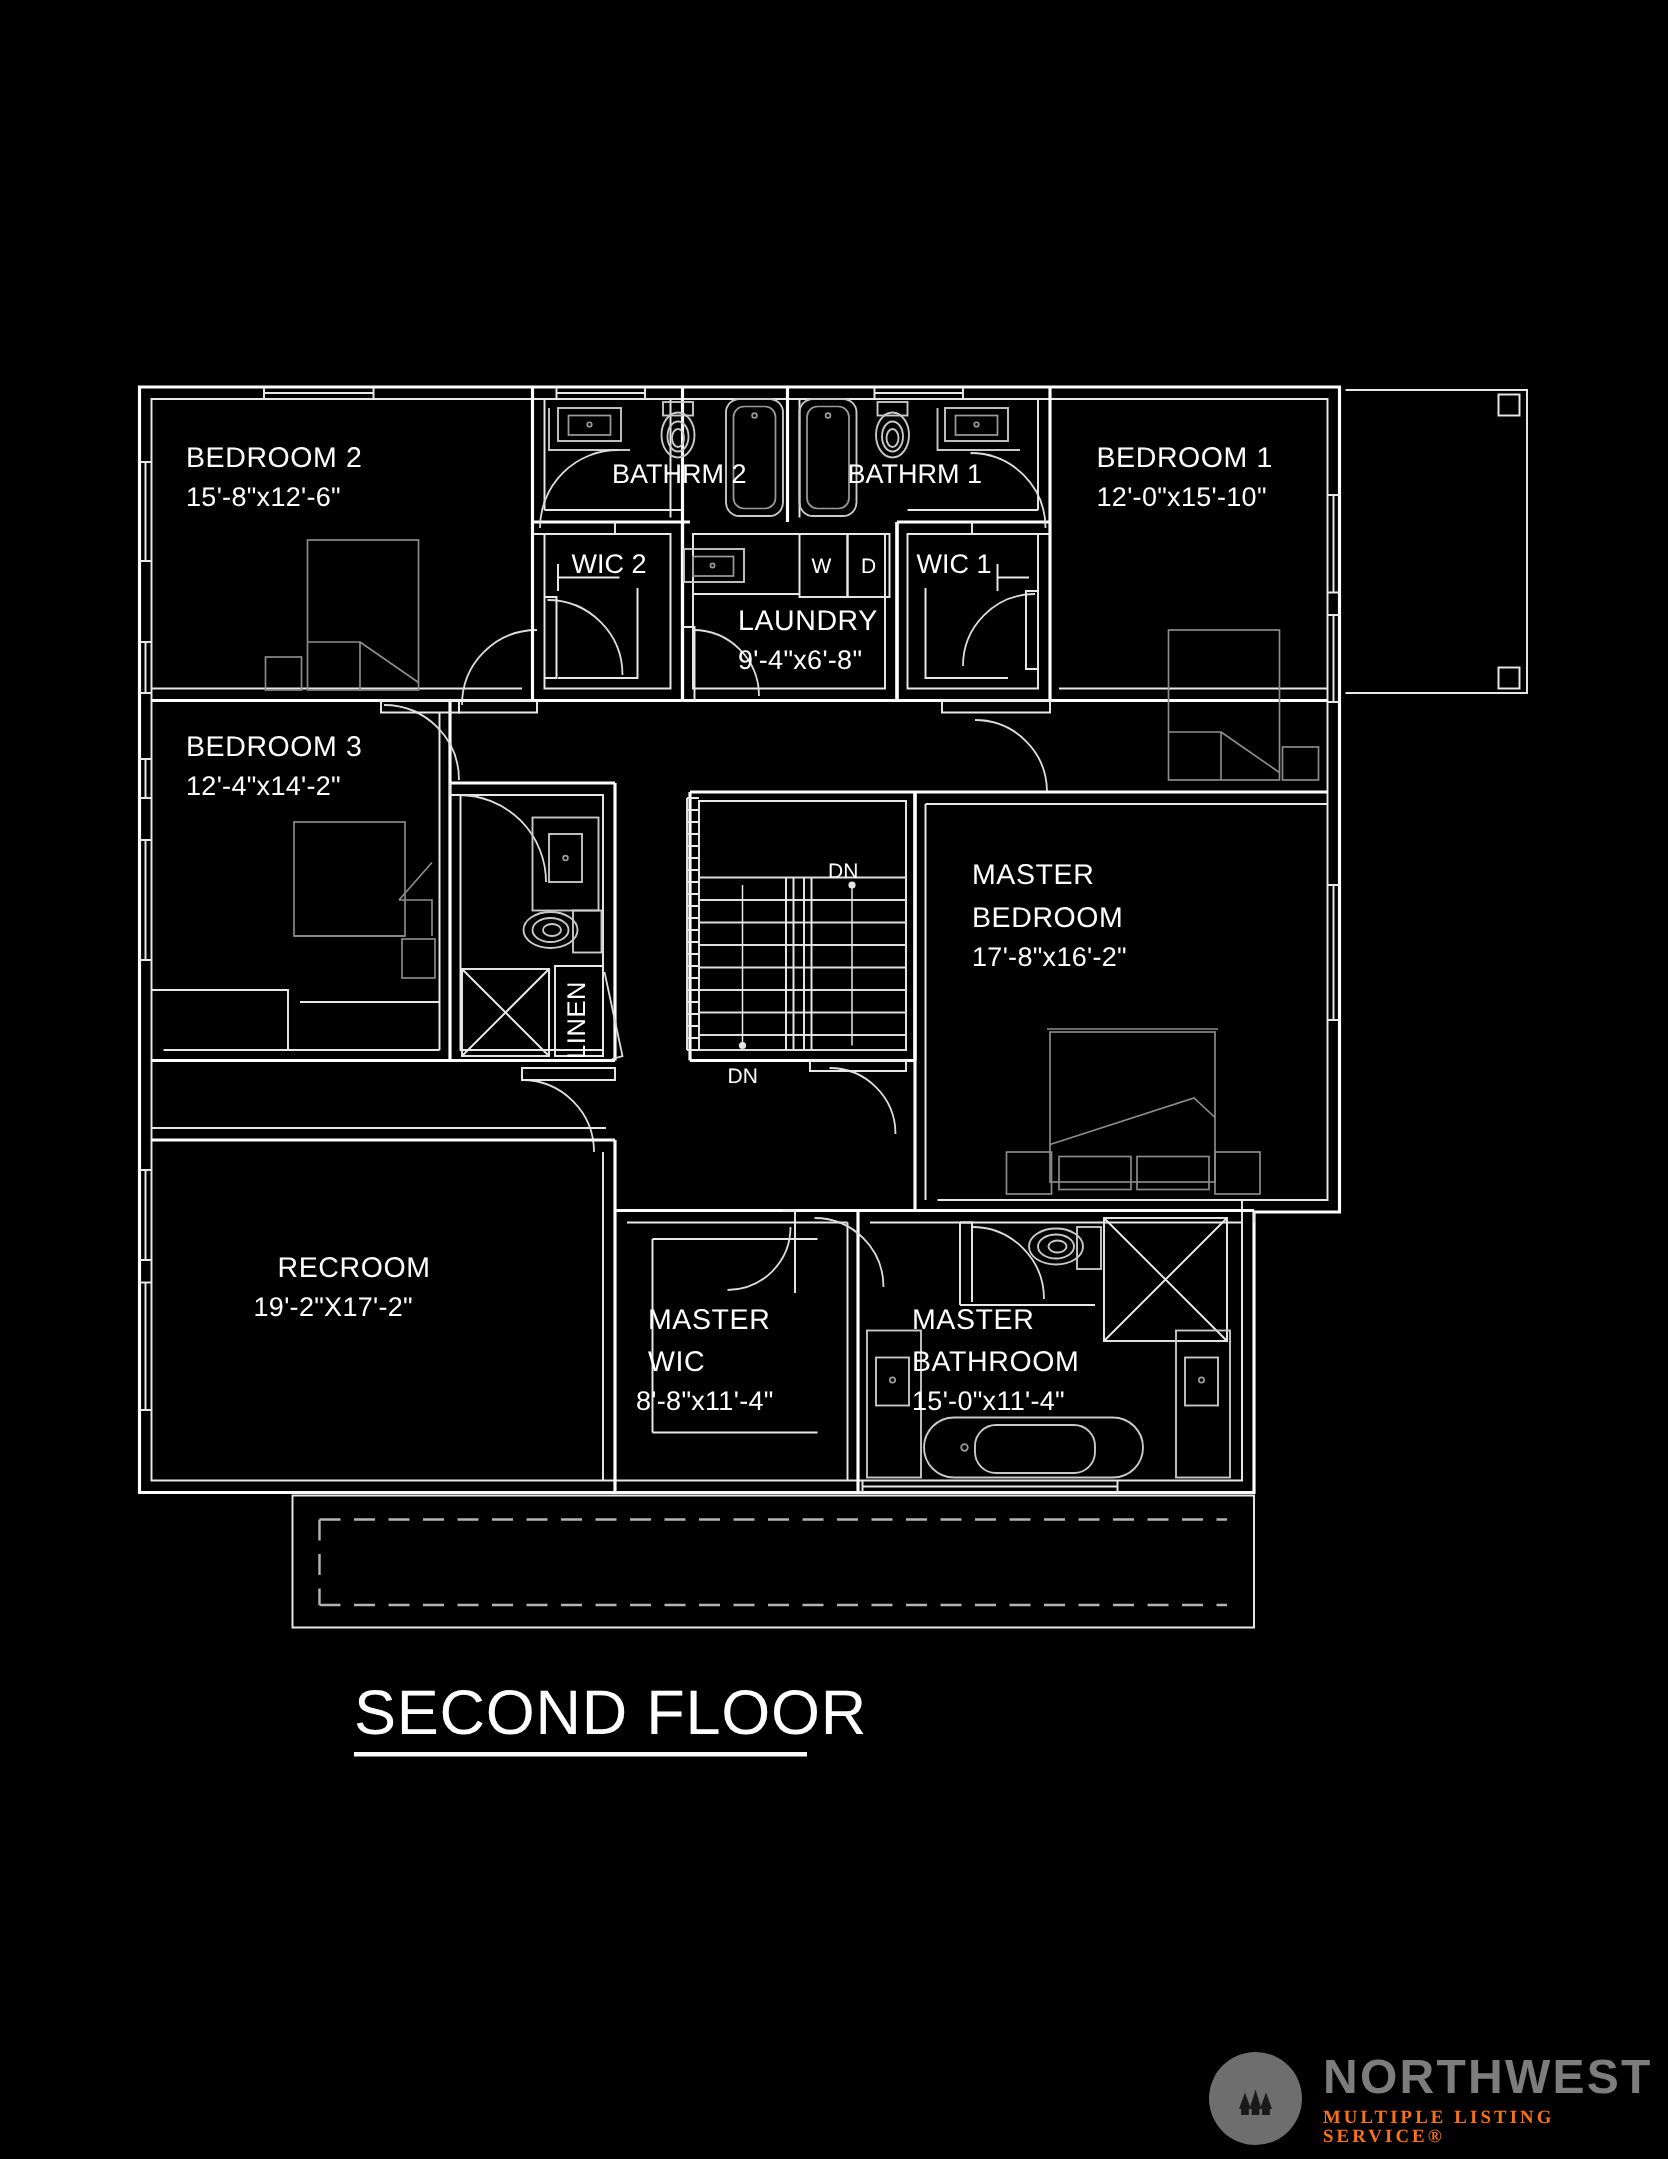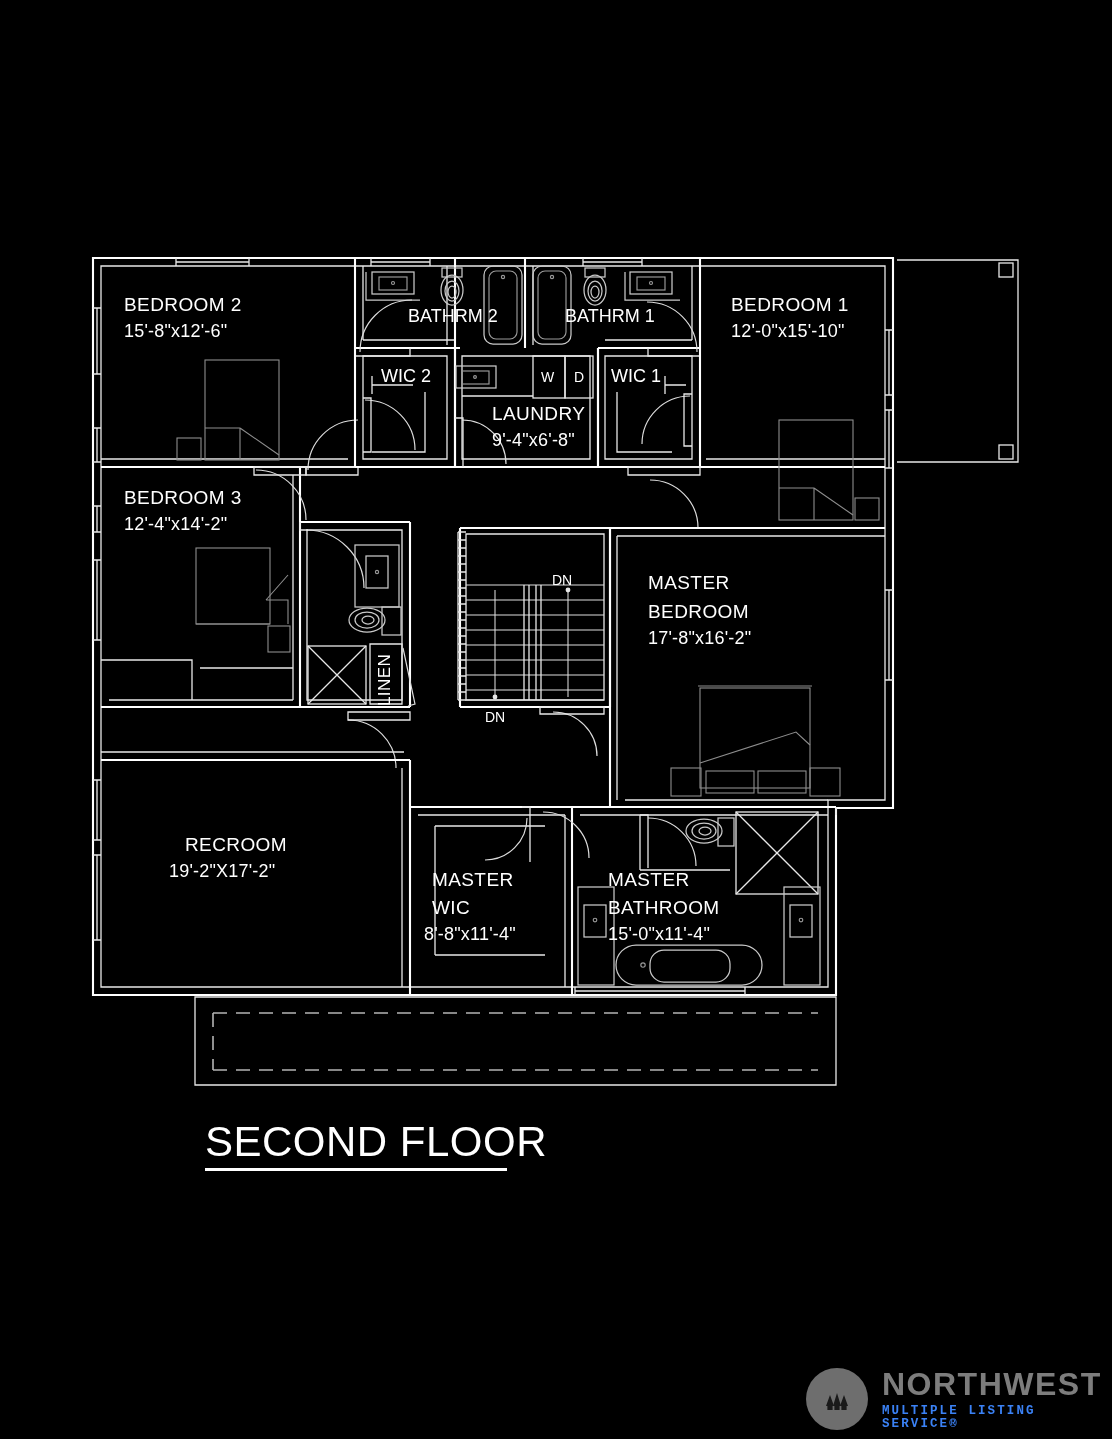--- a/index.html
+++ b/index.html
@@ -36,21 +36,21 @@
   text.tiny-label{
     font-family:"Liberation Sans", sans-serif;
     fill:#ffffff;font-size:14px;
   }
   text.dn-label{
     font-family:"Liberation Sans", sans-serif;
     fill:#ffffff;font-size:14px;
   }
 
   #title-block{
-    position:absolute;left:205px;top:1121px;
+    position:absolute;left:236px;top:1121px;
   }
   #title-block .title-text{
     font-family:"Liberation Sans", sans-serif;
     font-size:42px;letter-spacing:0.5px;color:#ffffff;line-height:1;
     white-space:nowrap;
   }
   #title-block .title-rule{
     height:3px;background:#ffffff;margin-top:5px;width:302px;
   }
 
@@ -60,22 +60,22 @@
   #brand .brand-mark{
     width:62px;height:62px;border-radius:50%;background:#6e6e6e;
     display:flex;align-items:center;justify-content:center;flex:0 0 auto;
   }
   #brand .brand-text{display:flex;flex-direction:column;justify-content:center;}
   #brand .brand-name{
     font-family:"Liberation Sans", sans-serif;
     font-size:32px;font-weight:bold;color:#7d7d7d;letter-spacing:1.5px;line-height:1;
   }
   #brand .brand-sub{
-    font-family:Liberation Mono, monospace;
-    font-size:12.5px;font-weight:bold;color:#3b82f6;letter-spacing:2.1px;
+    font-family:Liberation Serif, serif;
+    font-size:12.5px;font-weight:bold;color:#f97316;letter-spacing:2.1px;
     line-height:1;margin-top:5px;
   }
 </style>
 </head>
 <body>
 
 <div id="plan-root">
 
   <svg id="floorplan" viewBox="0 0 1112 1439">
 

